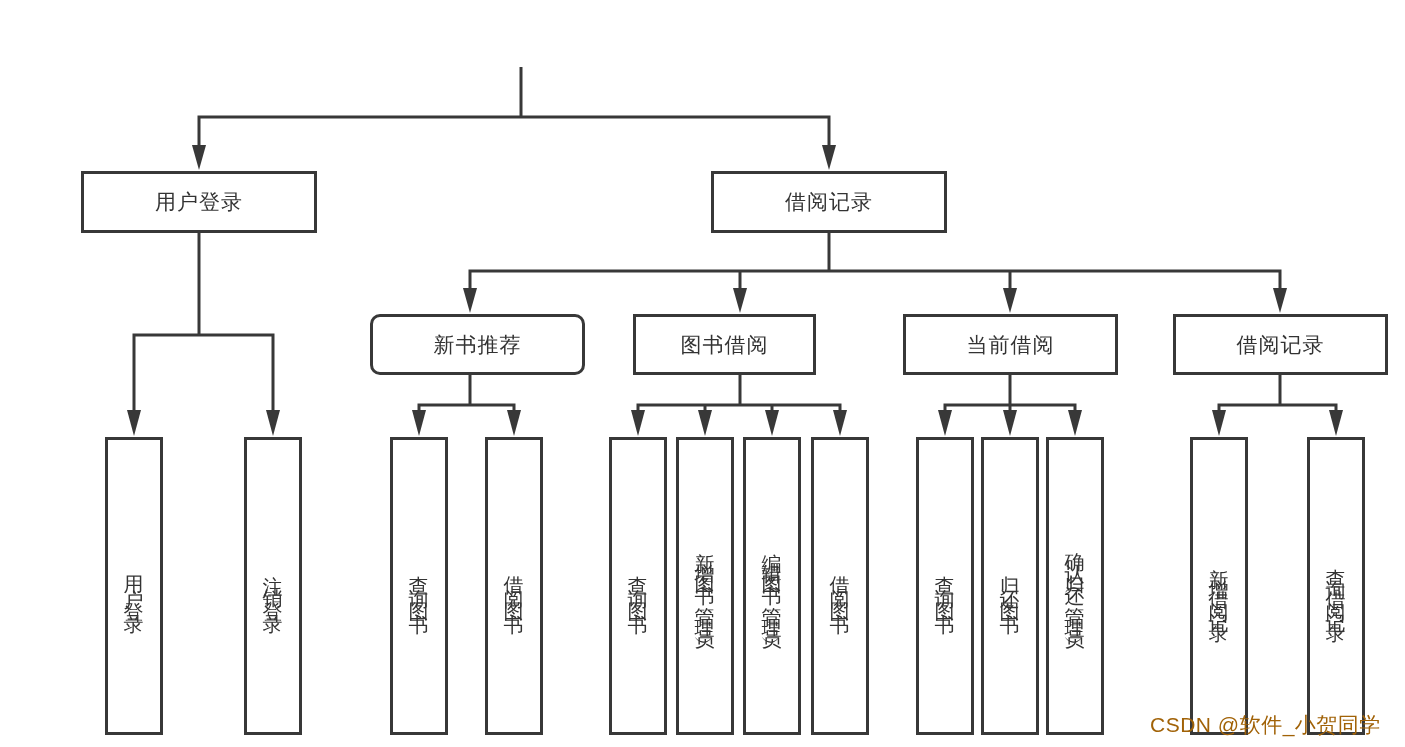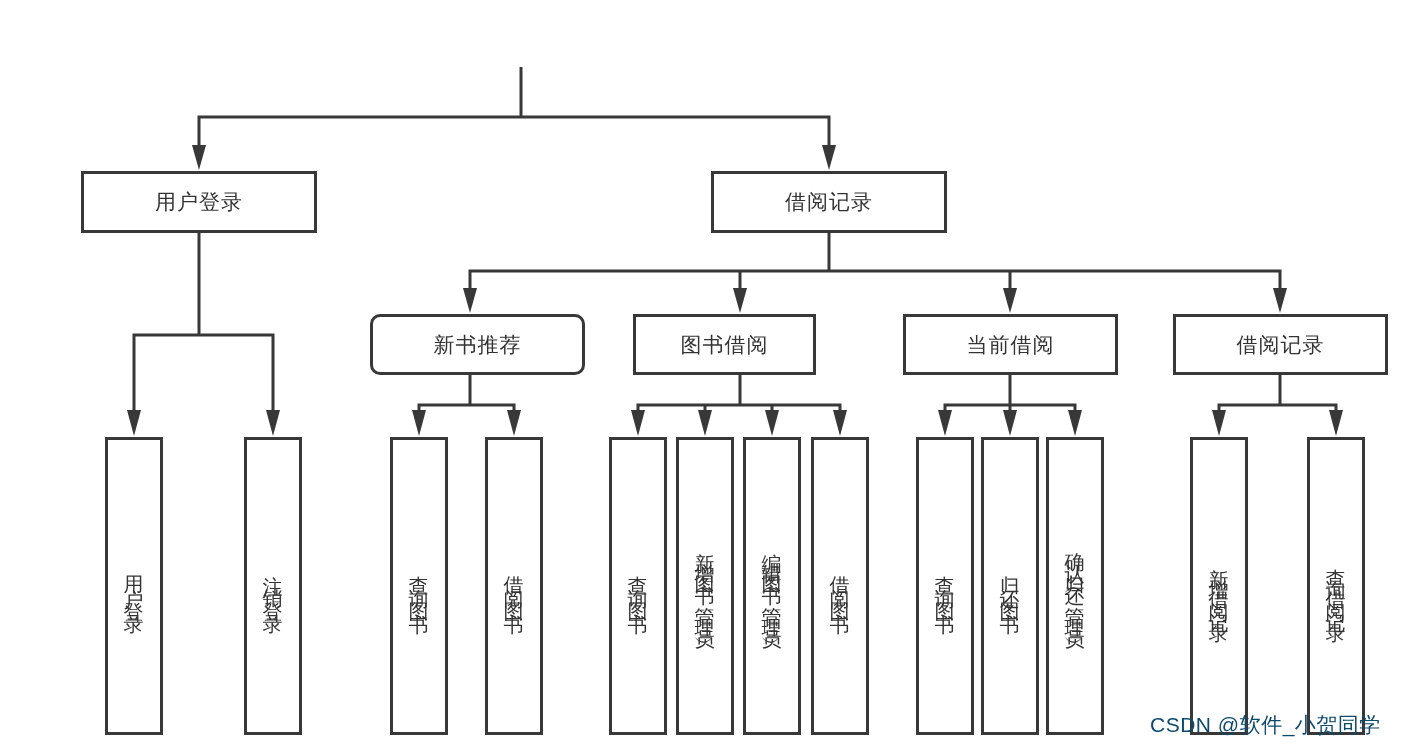--- a/index.html
+++ b/index.html
@@ -50,21 +50,21 @@
     letter-spacing: 11px;
     color: #333333;
   }
   .vbox.short .vtext { letter-spacing: 13px; }
   #watermark {
     position: absolute;
     top: 711px;
     left: 1150px;
     width: 245px;
     font-size: 21px;
-    color: #0c4a6e;
+    color: #a16207;
     white-space: nowrap;
     letter-spacing: 0.5px;
   }
 </style>
 </head>
 <body>
 
 <div id="stage">
 
   <svg id="edges" viewBox="0 0 1405 747" xmlns="http://www.w3.org/2000/svg" stroke="#383838" stroke-width="3" fill="none">

